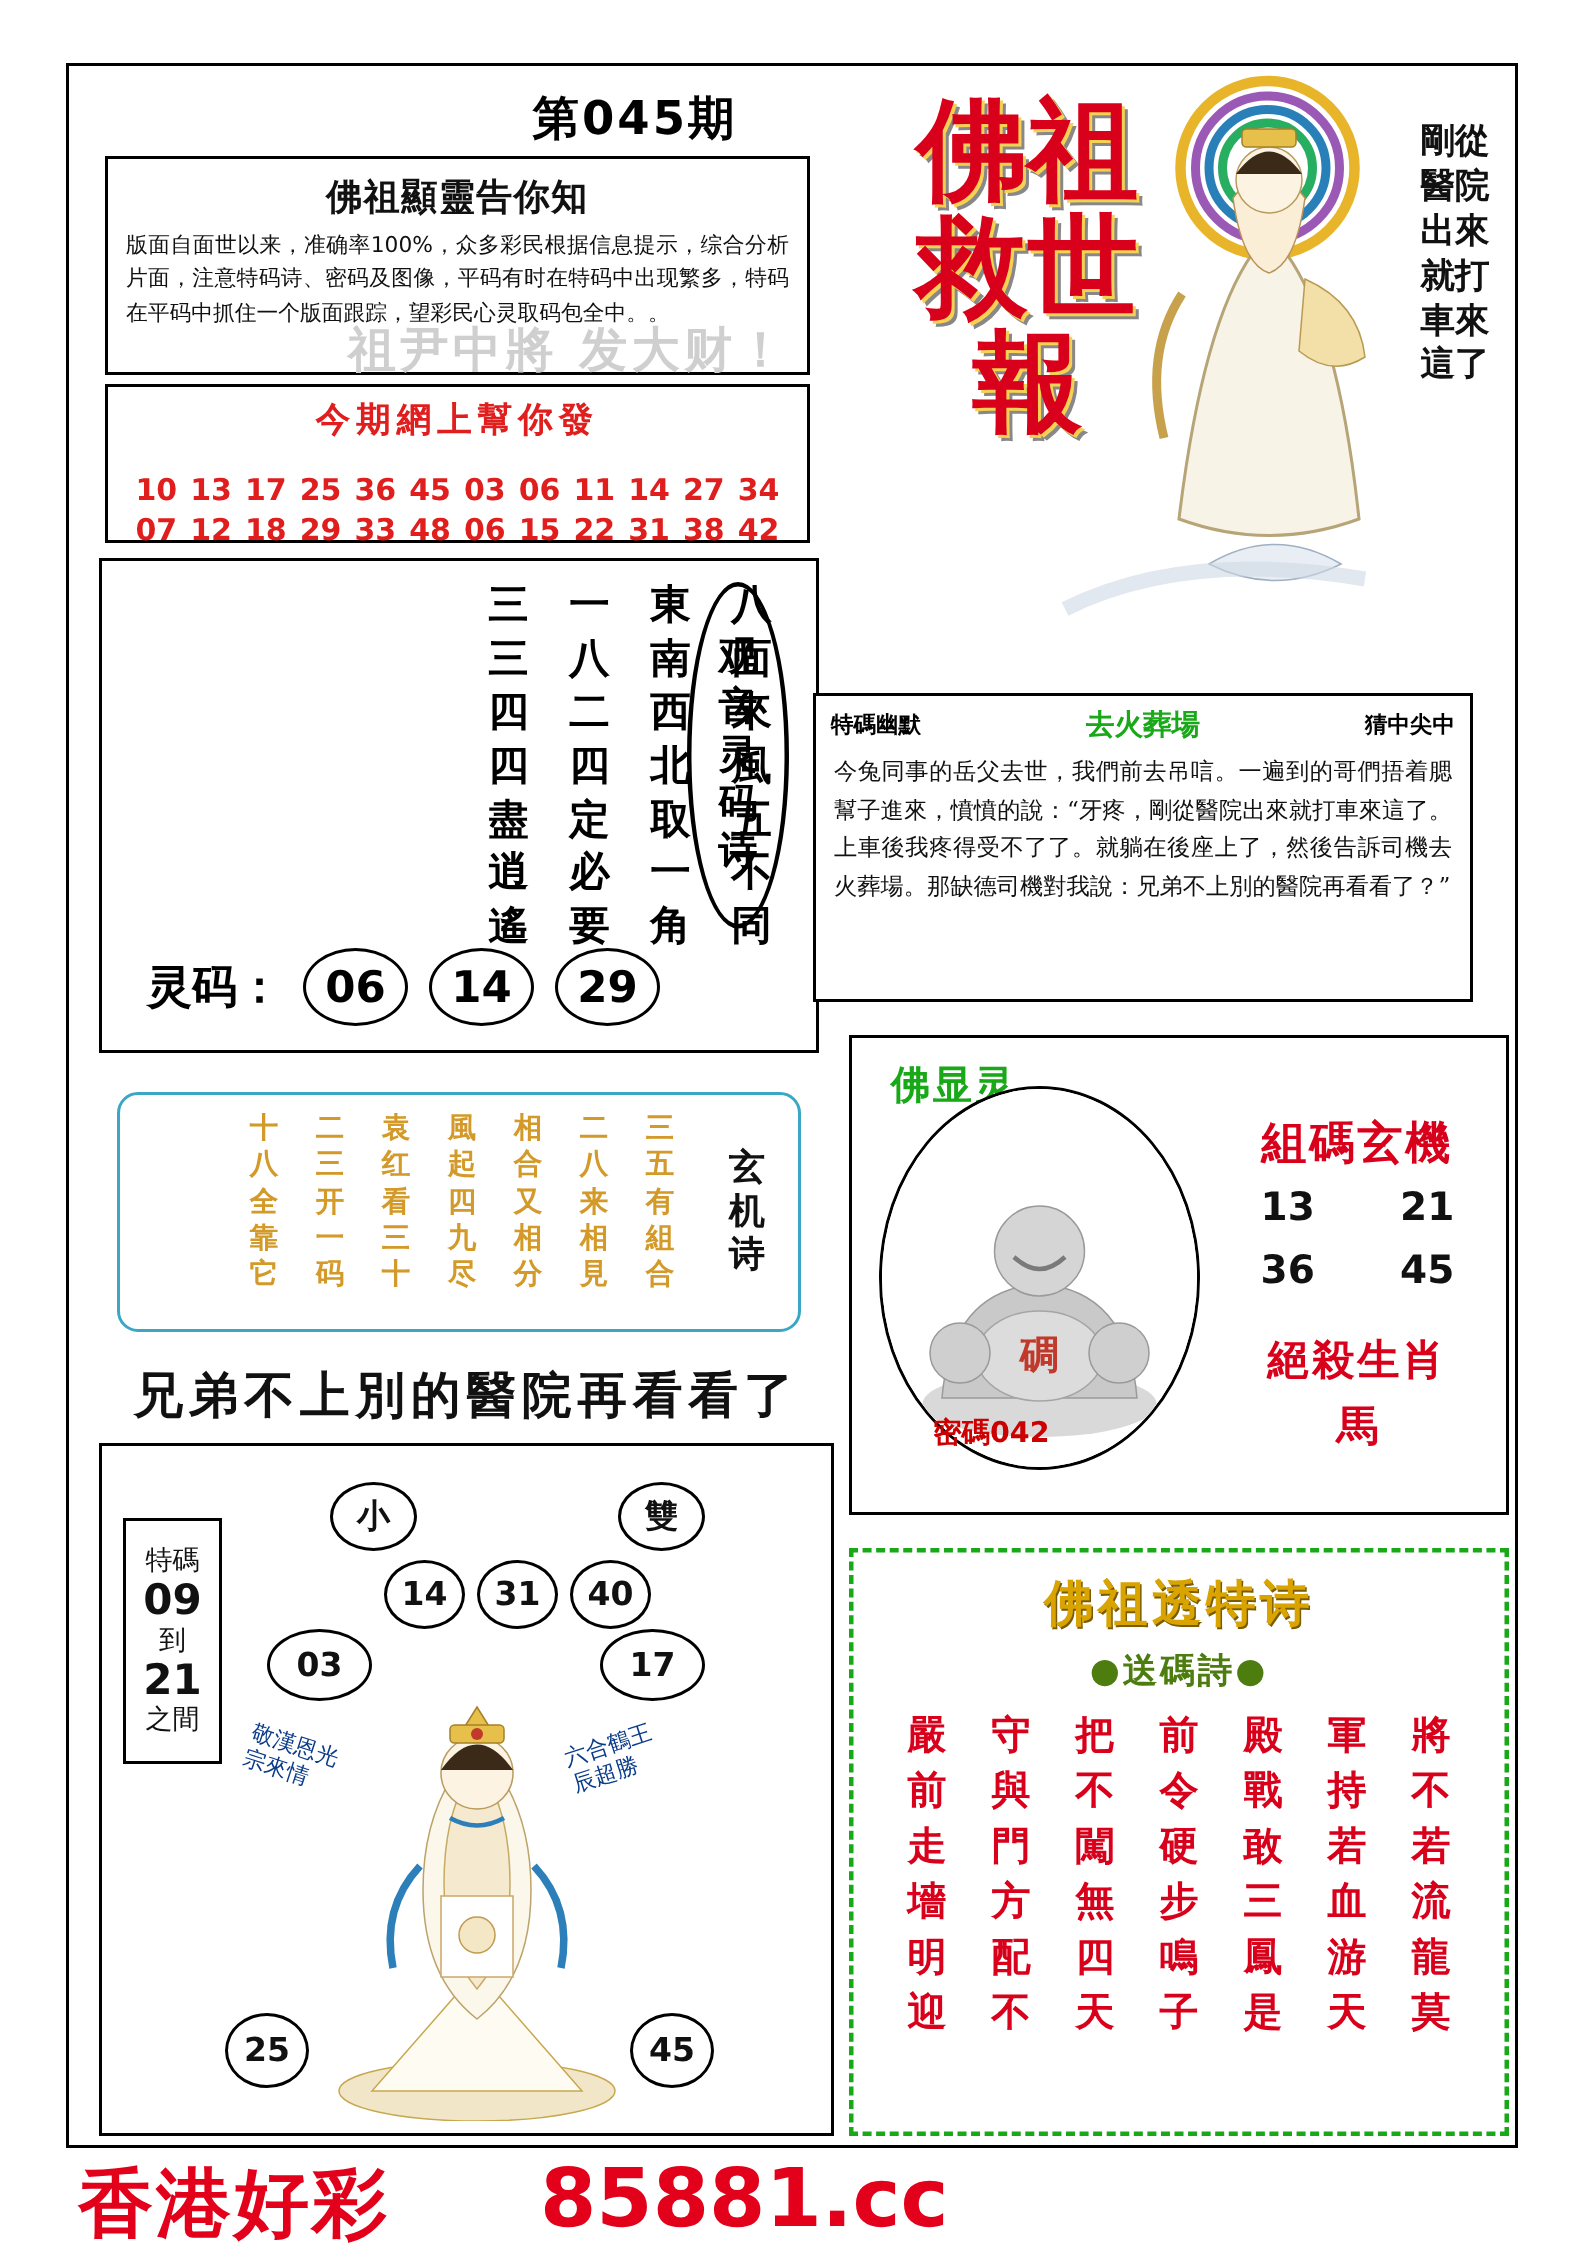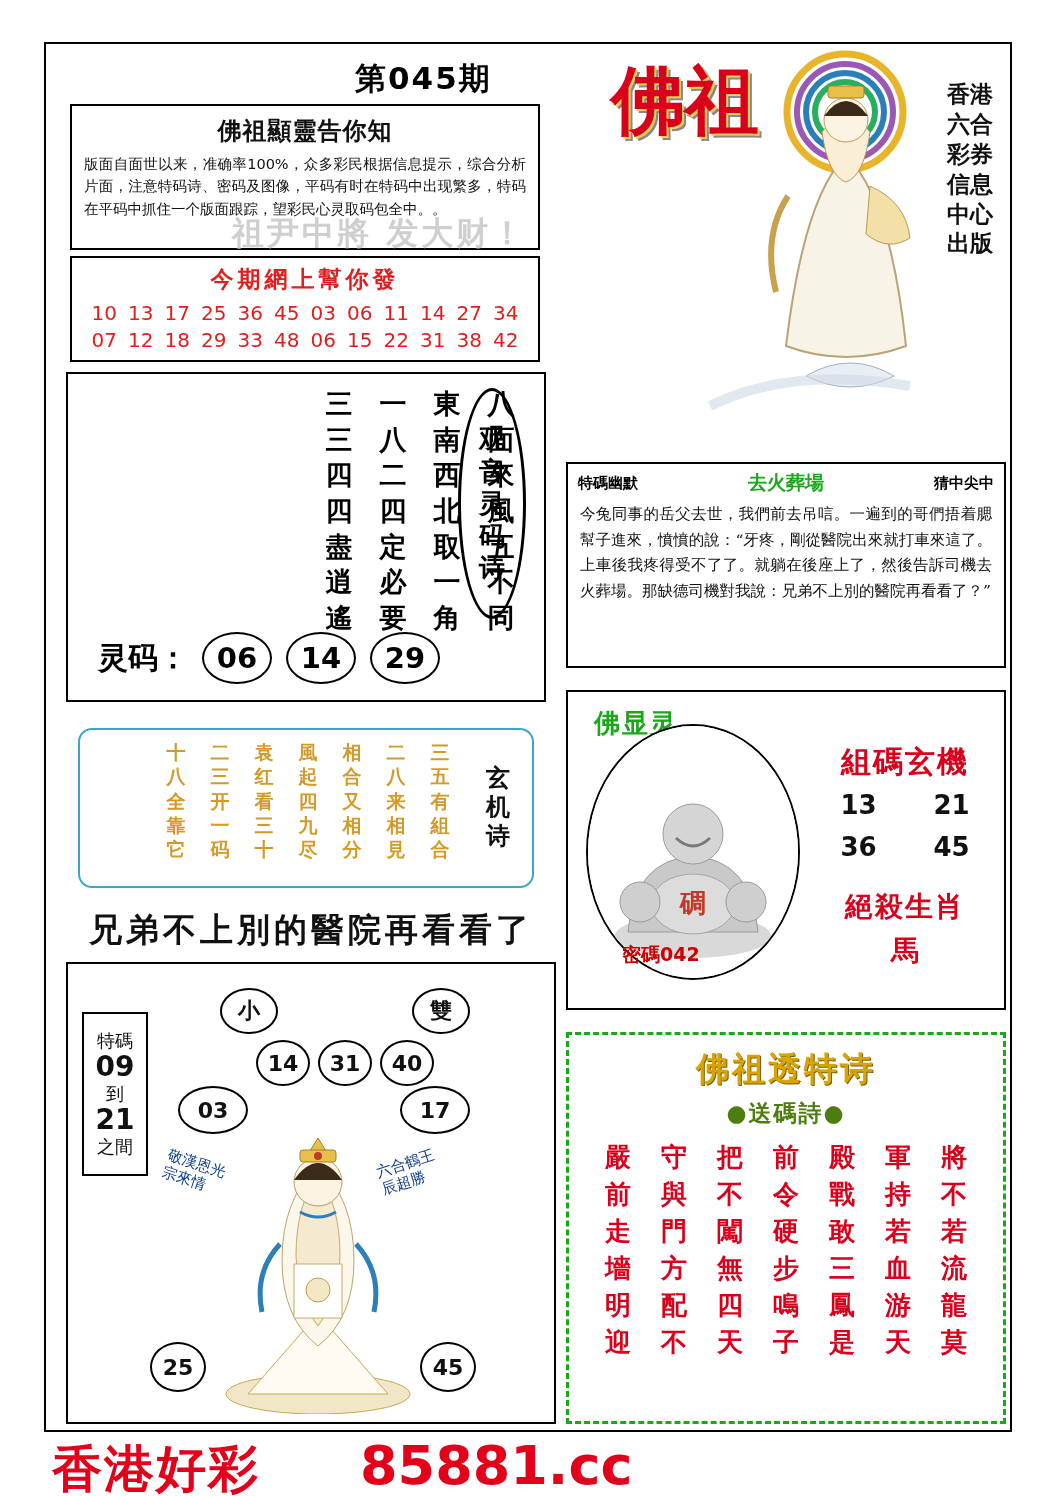--- a/index.html
+++ b/index.html
@@ -9,21 +9,21 @@
 
   
   .issue{position:absolute;left:355px;top:58px;font-size:31px;font-weight:bold;color:#000;letter-spacing:2px;}
   .box-notice{position:absolute;left:70px;top:104px;width:470px;height:146px;border:2px solid #000;box-sizing:border-box;background:#fff;}
   .notice-title{text-align:center;font-size:24px;font-weight:bold;color:#111;margin-top:9px;letter-spacing:1px;}
   .notice-body{font-size:14.5px;color:#111;line-height:1.55;padding:6px 12px 0 12px;text-align:justify;}
   .ghost{position:absolute;left:232px;top:212px;font-size:32px;color:#cfcfcf;font-weight:bold;letter-spacing:3px;}
 
   .box-nums{position:absolute;left:70px;top:256px;width:470px;height:106px;border:2px solid #000;box-sizing:border-box;background:#fff;}
   .nums-title{text-align:center;color:#e01e1e;font-size:23px;font-weight:bold;letter-spacing:4px;margin-top:6px;}
-  .nums-rows{margin-top:6px;font-size:20px;color:#e01e1e;font-weight:normal;}
+  .nums-rows{margin-top:19px;font-size:20px;color:#e01e1e;font-weight:bold;}
   .nums-row{display:flex;justify-content:space-between;padding:0 14px;margin-top:3px;}
   .nums-row span{width:44px;text-align:center;}
 
   
   .box-poem{position:absolute;left:66px;top:372px;width:480px;height:330px;border:2px solid #000;box-sizing:border-box;background:#fff;}
   .poem-cols{display:flex;flex-direction:row-reverse;justify-content:flex-start;padding:12px 16px 0 0;height:232px;}
   .pcol{width:54px;display:flex;flex-direction:column;align-items:center;font-size:27px;line-height:1.32;color:#000;font-family:"DejaVu Serif","Liberation Serif",serif;font-weight:bold;}
   .poem-oval{position:absolute;right:18px;top:14px;width:62px;height:225px;border:3px solid #000;border-radius:50%/50%;display:flex;flex-direction:column;align-items:center;justify-content:center;font-size:26px;font-weight:bold;line-height:1.25;}
   .lingma{position:absolute;left:30px;bottom:16px;display:flex;align-items:center;font-size:30px;font-weight:bold;}
   .lingma .bubble{width:66px;height:48px;border:2px solid #000;border-radius:50%;display:flex;align-items:center;justify-content:center;font-size:29px;font-weight:bold;margin-left:14px;background:#fff;}
@@ -42,21 +42,21 @@
   .tema-box b{font-size:28px;}
   .circ{position:absolute;border:2px solid #000;border-radius:50%;background:#fff;display:flex;align-items:center;justify-content:center;font-size:22px;font-weight:bold;color:#111;}
 
   .gy-wrap{position:absolute;left:120px;top:140px;width:260px;height:310px;}
 
   
   .hero{position:absolute;left:560px;top:46px;width:450px;height:400px;overflow:hidden;}
   .hero-title{position:absolute;left:600px;top:62px;width:170px;text-align:center;font-size:74px;font-weight:bold;color:#d9001b;line-height:1.05;font-family:"DejaVu Serif","Liberation Serif",serif;text-shadow:2px 2px 0 #f7d154,4px 4px 0 #888;}
   .hero-side{position:absolute;left:940px;top:80px;width:60px;font-size:23px;font-weight:bold;line-height:1.3;color:#111;text-align:center;}
 
-  .box-humor{position:absolute;left:566px;top:462px;width:440px;height:206px;border:2px solid #000;box-sizing:border-box;background:#fff;}
+  .box-humor{position:absolute;left:542px;top:462px;width:440px;height:206px;border:2px solid #000;box-sizing:border-box;background:#fff;}
   .humor-head{display:flex;align-items:center;justify-content:space-between;padding:6px 10px 0 10px;font-size:15px;font-weight:bold;}
   .humor-head .mid{color:#18a818;font-size:19px;}
   .humor-body{font-size:15.5px;line-height:1.65;padding:6px 12px;text-align:justify;color:#111;font-family:"DejaVu Serif","Liberation Serif",serif;}
 
   .box-fo{position:absolute;left:566px;top:690px;width:440px;height:320px;border:2px solid #000;box-sizing:border-box;background:#fff;}
   .fo-oval{position:absolute;left:18px;top:32px;width:210px;height:252px;border:2px solid #000;border-radius:50%;background:#fff;overflow:hidden;}
   .fo-label{position:absolute;left:26px;top:14px;font-size:26px;font-weight:bold;color:#18a818;letter-spacing:2px;}
   .fo-code{position:absolute;left:54px;top:250px;font-size:19px;font-weight:bold;color:#c00;}
   .zuma{position:absolute;left:244px;top:50px;width:186px;text-align:center;font-size:30px;font-weight:bold;color:#d9001b;letter-spacing:2px;}
   .zuma-nums{position:absolute;left:244px;top:98px;width:186px;color:#111;font-size:26px;font-weight:bold;}
@@ -288,22 +288,23 @@
       <path d="M264 70 q22 -30 44 0" fill="#3b2a17"></path>
       <rect x="268" y="40" width="36" height="12" rx="3" fill="#e6c04a" stroke="#a5802a"></rect>
       <path d="M310 140 q36 16 40 52 q-22 14 -44 -4Z" fill="#f3dfa8" stroke="#b99a52"></path>
       <path d="M228 150 q-26 40 -12 96" stroke="#c8a14c" fill="none" stroke-width="6"></path>
       <path d="M246 330 q44 -26 88 0 q-44 22 -88 0Z" fill="#e9eef4" stroke="#9fb0c2"></path>
       <path d="M150 360 q80 -40 200 -20" stroke="#cfd9e4" fill="none" stroke-width="10" opacity="0.6"></path>
     </svg>
   </div>
   <div class="hero-title">
     <div>佛祖</div>
-  </div>
-  <div class="hero-side">香港六合彩券信息中心出版</div>
+    <div>救世報</div>
+  </div>
+  <div class="hero-side">剛從醫院出來就打車來這了</div>
 
   <div class="box-humor">
     <div class="humor-head">
       <span>特碼幽默</span>
       <span class="mid">去火葬場</span>
       <span>猜中尖中</span>
     </div>
     <div class="humor-body">今兔同事的岳父去世，我們前去吊唁。一遍到的哥們捂着腮幫子進來，憤憤的說：“牙疼，剛從醫院出來就打車來這了。上車後我疼得受不了了。就躺在後座上了，然後告訴司機去火葬場。那缺德司機對我說：兄弟不上別的醫院再看看了？”</div>
   </div>
 

